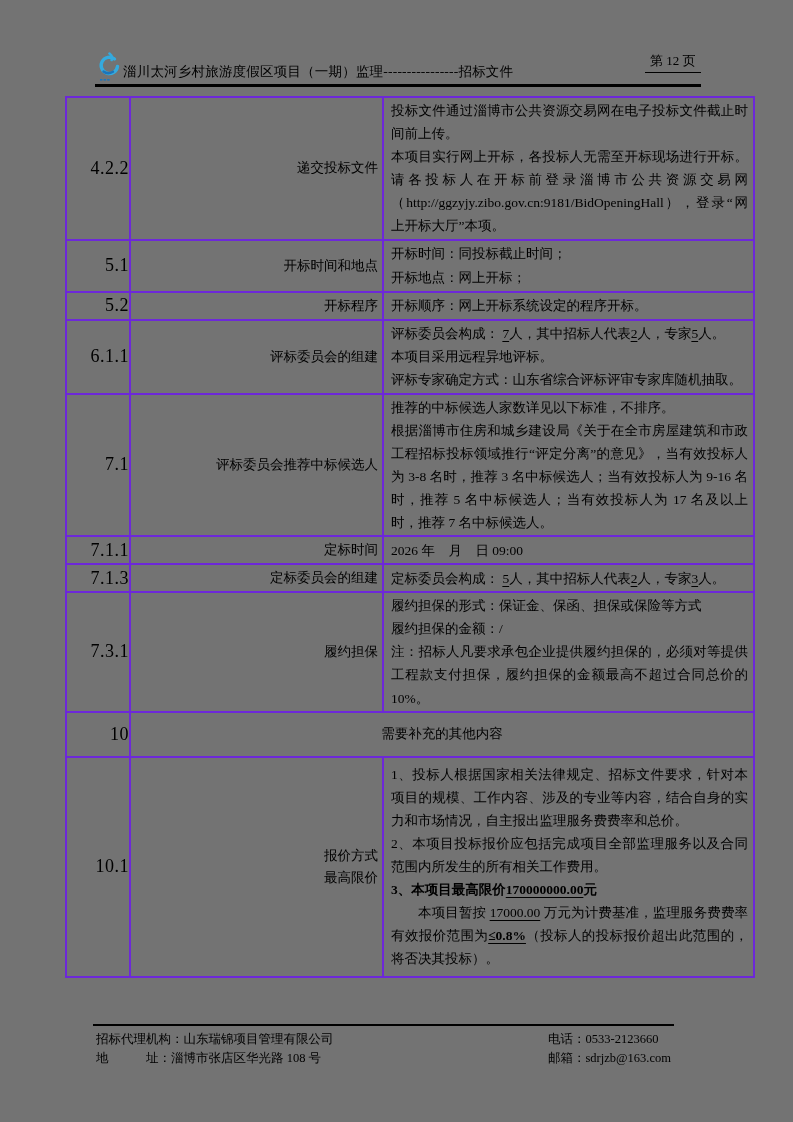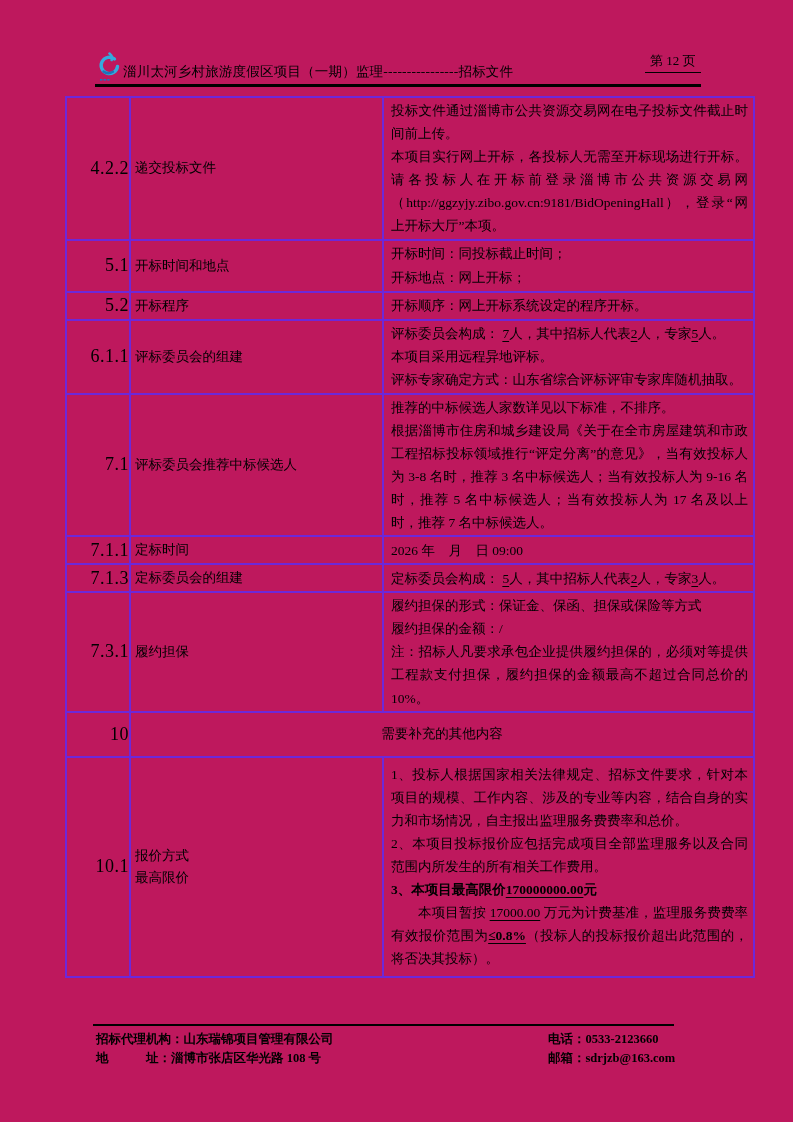--- a/index.html
+++ b/index.html
@@ -1,43 +1,43 @@
 <!DOCTYPE html>
 <html><head>
 <meta charset="utf-8">
 <style>
   html,body{margin:0;padding:0;background:#fff;}
   .page{
-    position:relative;width:793px;height:1122px;background:#be185d;
+    position:relative;width:793px;height:1122px;background:#737373;
     font-family:"Liberation Serif","DejaVu Serif",serif;color:#000;overflow:hidden;
   }
   
   .logo{position:absolute;left:95px;top:52px;}
   .header-title{position:absolute;left:123px;top:63px;font-size:13.5px;white-space:nowrap;letter-spacing:.2px;}
   .page-num{position:absolute;left:645px;top:52px;font-size:13px;border-bottom:1.4px solid #000;padding:0 5px 2px 5px;}
   .header-rule{position:absolute;left:95px;top:84px;width:606px;height:2.6px;background:#000;}
   
   .spec-table{
     position:absolute;left:65px;top:96px;width:666px;
     border-collapse:collapse;table-layout:fixed;border:2px solid #000;
   }
   .spec-table td{border:2px solid #6d28d9;vertical-align:middle;padding:0;}
   td.c-num{width:62px;text-align:right;font-size:18px;letter-spacing:.5px;}
-  td.c-label{width:243px;text-align:left;font-size:13.5px;line-height:22px;padding:2px 4px;}
+  td.c-label{width:243px;text-align:right;font-size:13.5px;line-height:22px;padding:2px 4px;}
   td.c-content{width:357px;text-align:justify;font-size:13.5px;line-height:23.1px;padding:1px 5px 1px 7px;}
   td.c-merged{text-align:center;font-size:13.5px;padding:4px;}
   .para{margin:0;}
   .para.indent{text-indent:2em;}
   .u{text-decoration:underline;text-underline-offset:3px;}
   .b{font-weight:bold;}
   
   .footer-rule{position:absolute;left:93px;top:1024px;width:581px;height:1.6px;background:#000;}
   .footer{position:absolute;left:96px;top:1030px;width:578px;font-size:12.5px;line-height:19px;}
   .footer-right{position:absolute;left:452px;top:0;}
-  .footer div{white-space:nowrap;font-weight:bold;}
+  .footer div{white-space:nowrap;}
 </style>
 </head>
 <body>
 
 <div class="page">
 
   <div class="logo">
     <svg width="26" height="34" viewBox="0 0 26 34">
       <path d="M19.5 7 A 8.2 8.2 0 1 0 22.5 14.5" fill="none" stroke="#35aade" stroke-width="3.4" stroke-linecap="round"></path>
       <path d="M14.5 1.5 q 3.5 2.5 2.2 6.5" fill="none" stroke="#35aade" stroke-width="2.6" stroke-linecap="round"></path>

